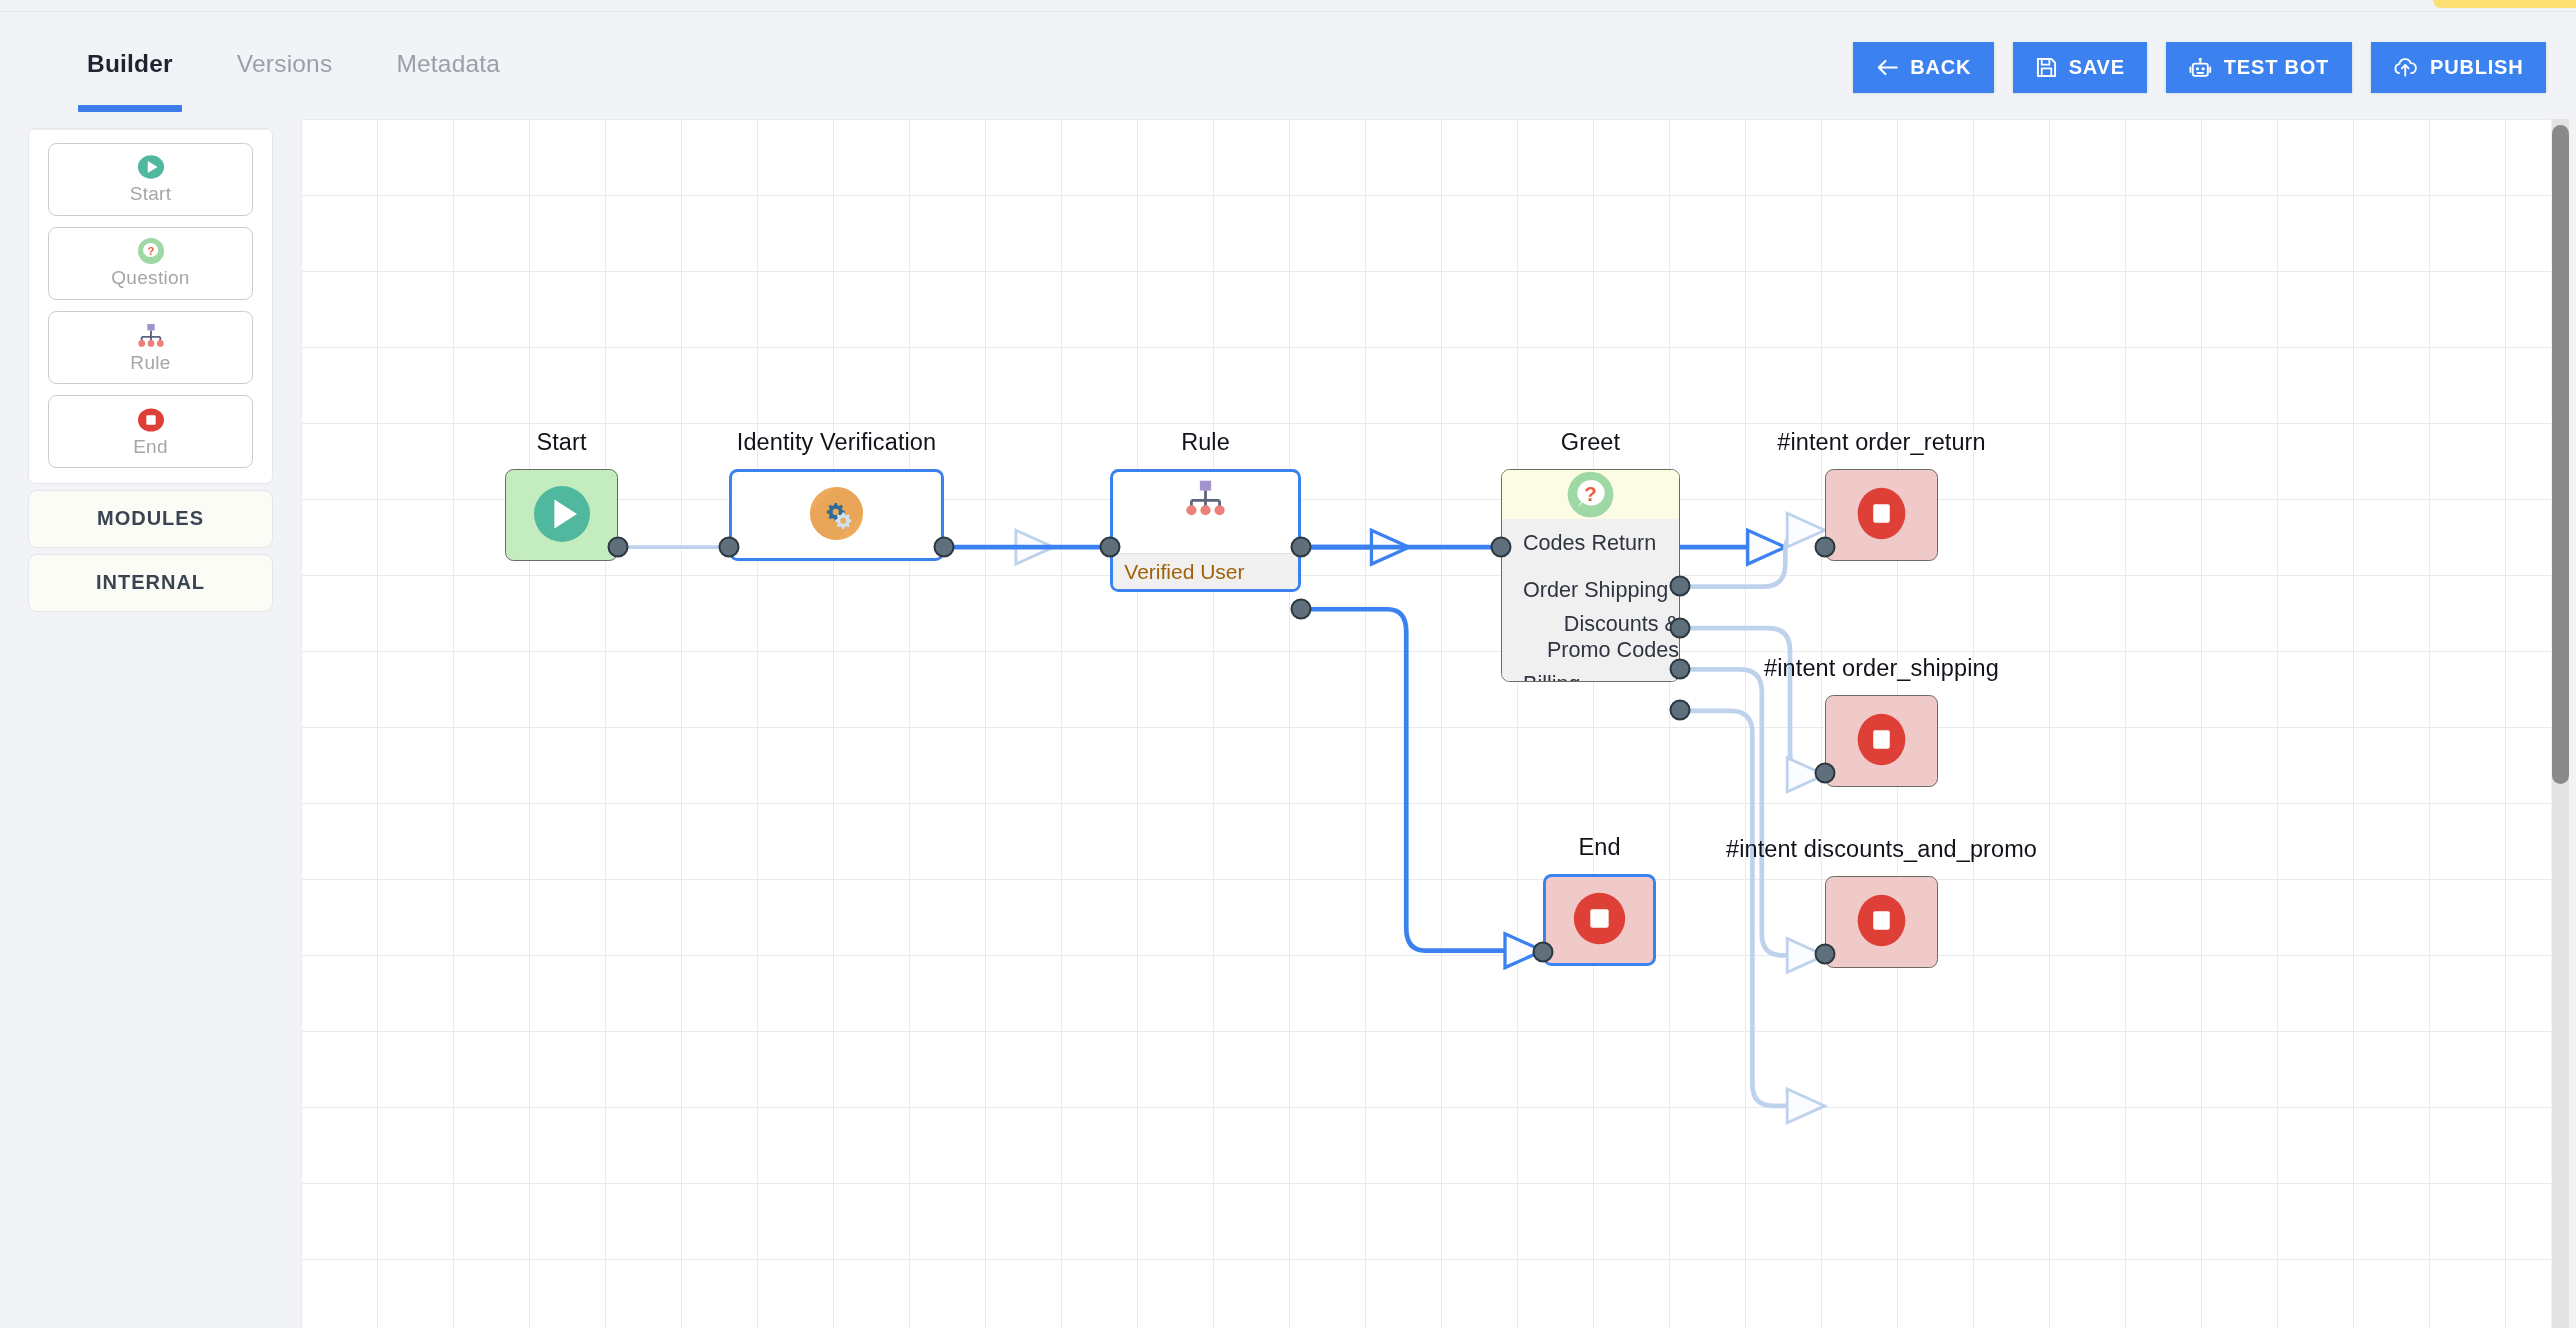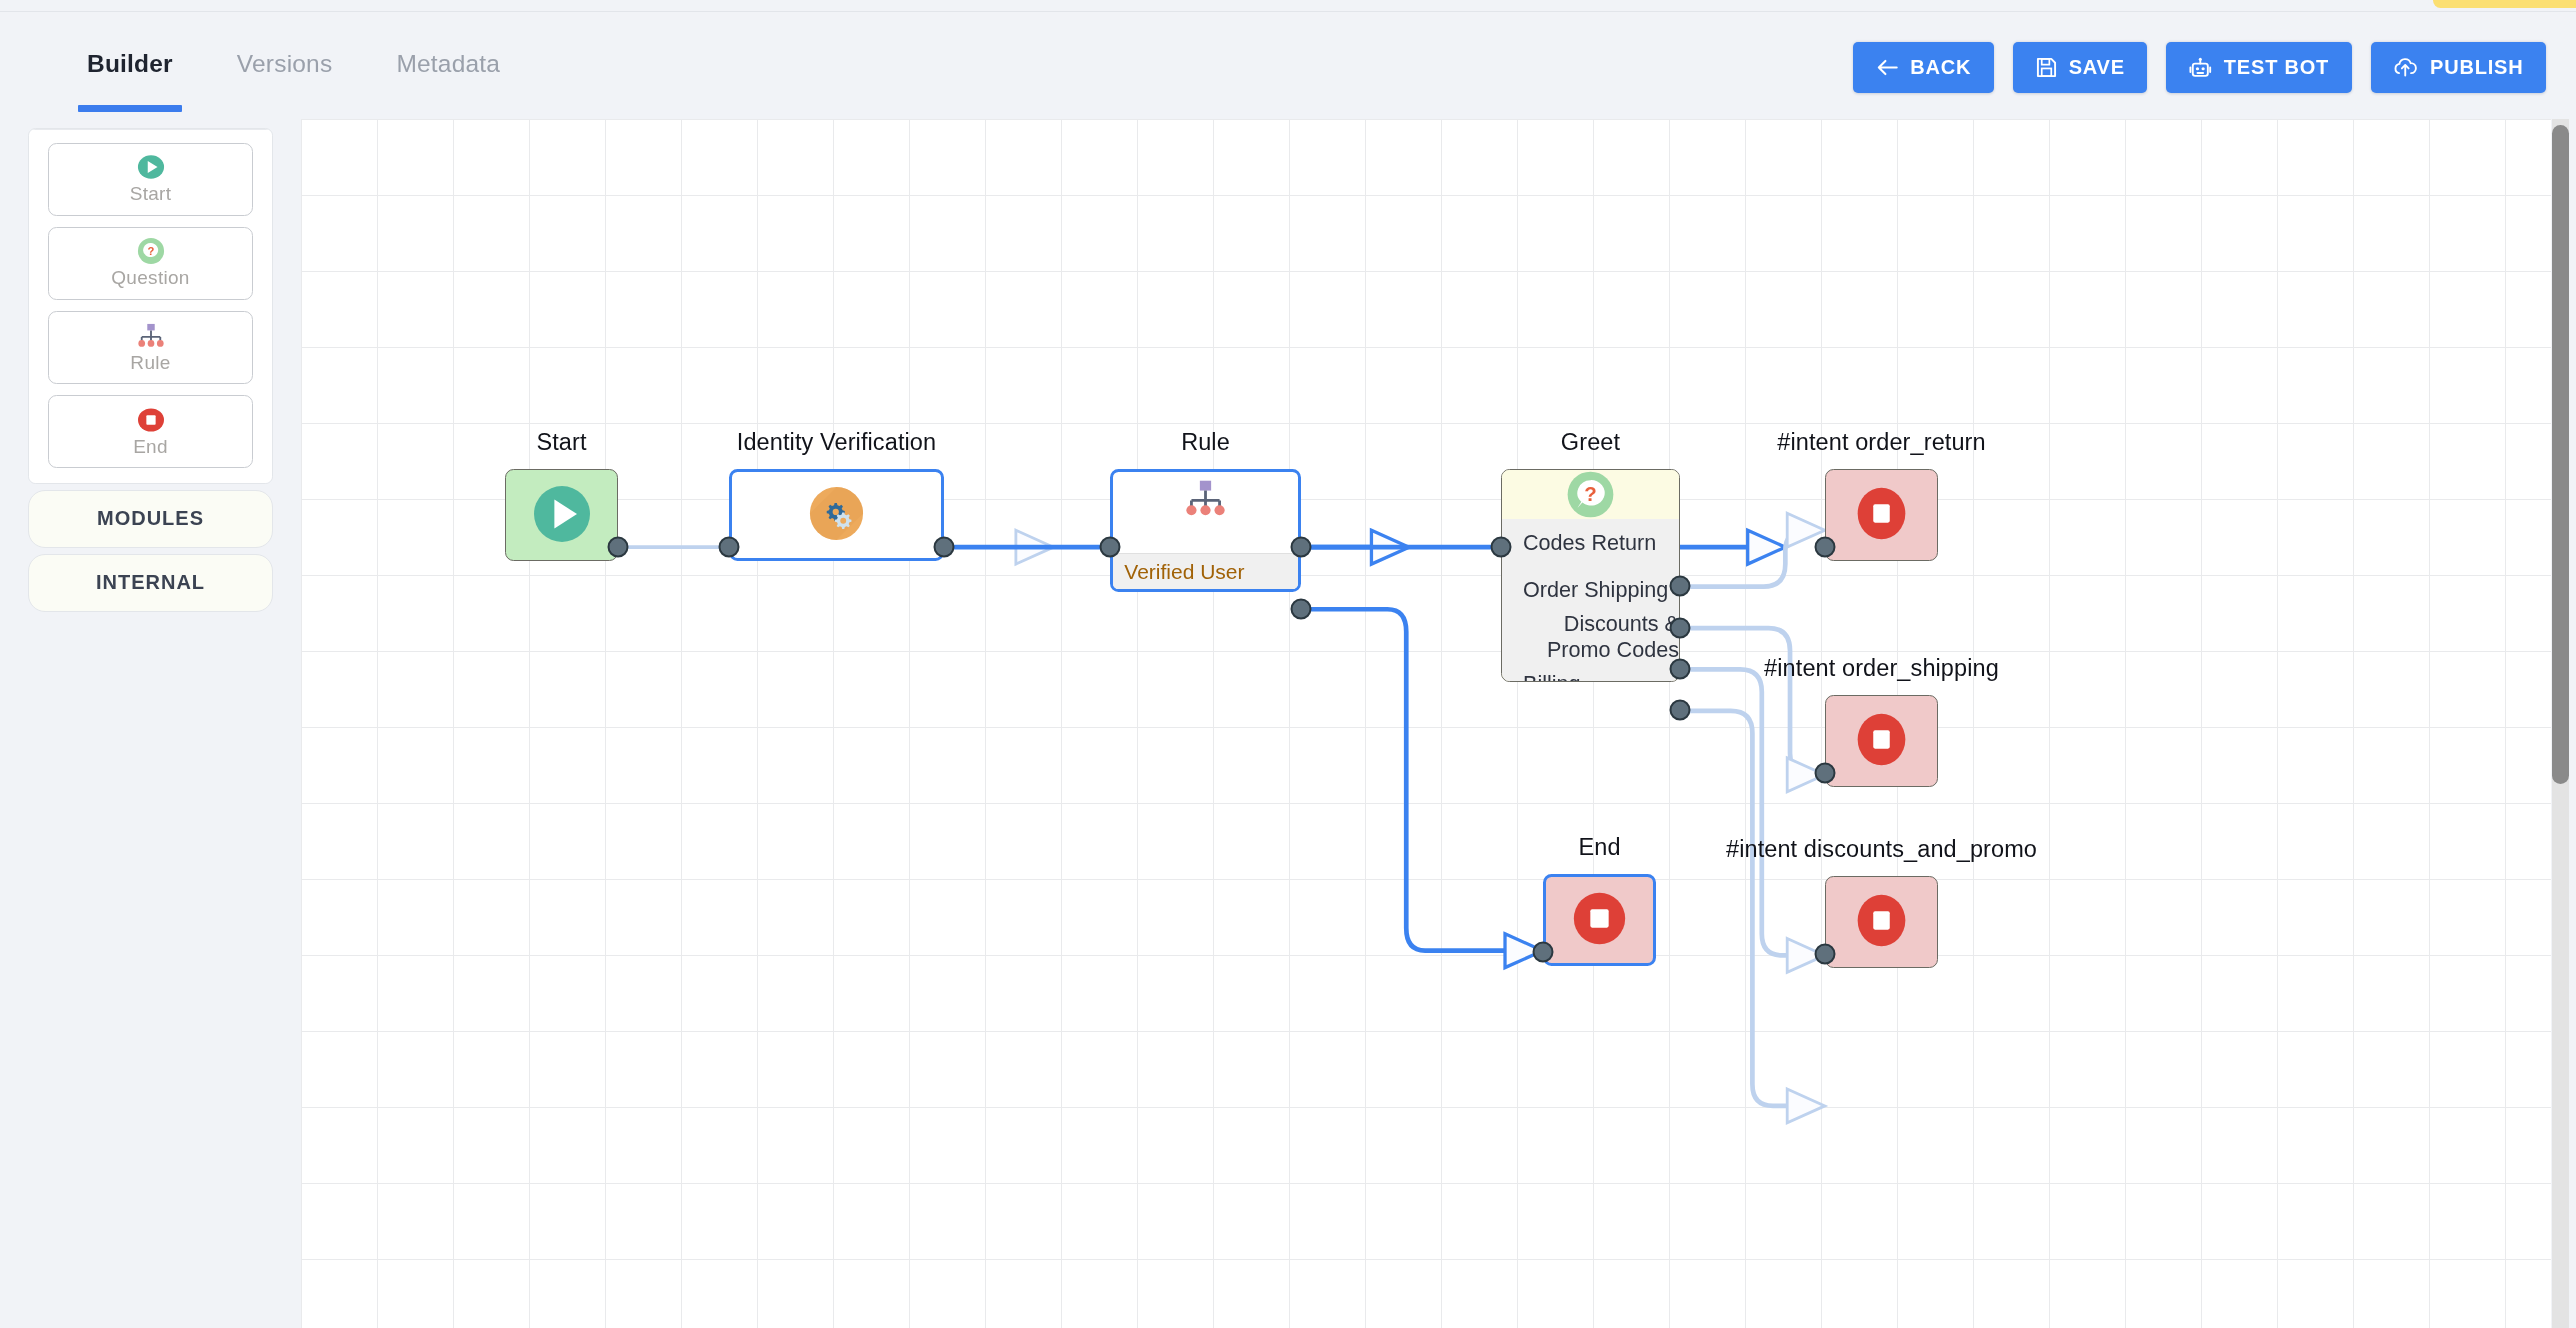--- a/index.html
+++ b/index.html
@@ -37,21 +37,21 @@
     content: ""; position: absolute;
     left: 22.6px; right: 22.6px; bottom: 0;
     height: 7.5px; background: #3b7ced; border-radius: 0.9px;
   }
 
   .actions { position: absolute; right: 30px; top: 30px; display: flex; gap: 19px; }
   .btn {
     display: flex; align-items: center; gap: 12.2px;
     height: 51px; padding: 0 22.6px;
     background: #3b82f0; color: #fff;
-    border: none; border-radius: 5px;
+    border: none; border-radius: 0;
     font-family: "Liberation Sans", sans-serif;
     font-size: 20px; font-weight: 700; letter-spacing: 0.8px;
     cursor: pointer;
     box-shadow: 0 0.9px 2.8px rgba(20,40,80,.18);
   }
   .btn svg { display: block; }
 
   
   .body { position: absolute; left: 0; top: 119px; width: 2576px; height: 1210px; }
 
@@ -82,21 +82,21 @@
     height: 73px; margin-bottom: 11.3px;
     display: flex; flex-direction: column;
     align-items: center; justify-content: center; gap: 1.9px;
     cursor: grab;
   }
   .palette-item:last-child { margin-bottom: 0; }
   .palette-label { font-size: 19px; color: #a8a6a3; letter-spacing: 0.3px; }
   .palette-icon { height: 28px; display: flex; align-items: center; justify-content: center; }
 
   .accordion {
-    background: #fbfcf5; border: 0.9px solid #e3e6ea; border-radius: 17px;
+    background: #fbfcf5; border: 0.9px solid #e3e6ea; border-radius: 9px;
     height: 58px; margin-bottom: 5.6px;
     display: flex; align-items: center; justify-content: center;
     font-size: 20px; font-weight: 700; letter-spacing: 1px; color: #3b4352;
     cursor: pointer;
   }
 
   
   .canvas-wrap {
     position: absolute; left: 301px; top: 0;
     width: 2275px; height: 1210px;

